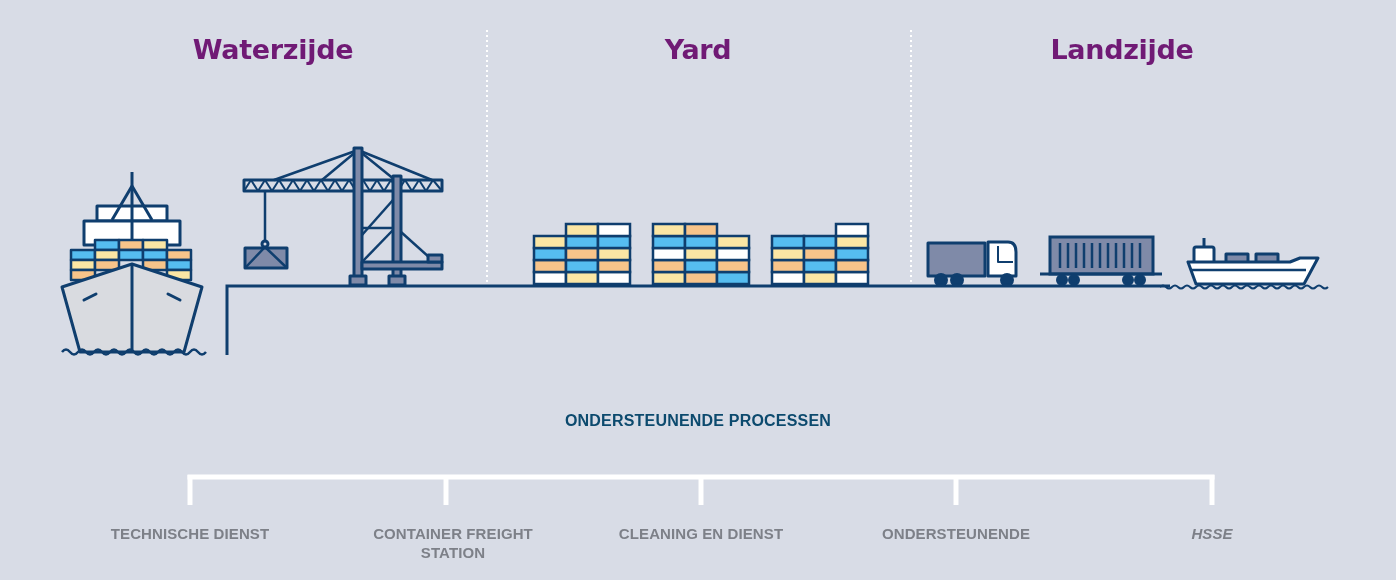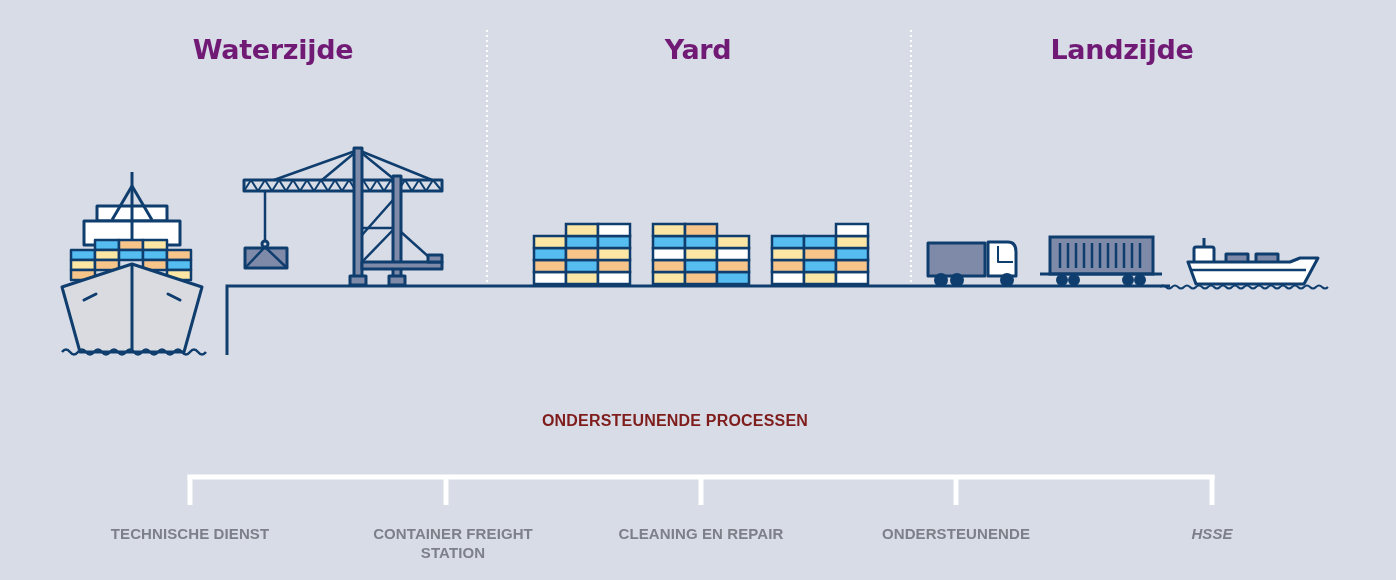--- a/index.html
+++ b/index.html
@@ -11,22 +11,22 @@
   }
   .heading {
     position: absolute; top: 34px;
     font-family: "DejaVu Sans", sans-serif;
     font-weight: bold; font-size: 27px; color: #701a75;
     transform: translateX(-50%); white-space: nowrap;
     letter-spacing: -0.3px;
   }
   #illus { position: absolute; left: 0; top: 0; }
   .proc-title {
-    position: absolute; top: 412px; left: 675px; transform: translateX(-50%);
-    font-weight: bold; font-size: 16px; color: #7f1d1d; white-space: nowrap;
+    position: absolute; top: 412px; left: 698px; transform: translateX(-50%);
+    font-weight: bold; font-size: 16px; color: #0c4a6e; white-space: nowrap;
     letter-spacing: 0.2px;
   }
   .proc-label {
     position: absolute; top: 524px; transform: translateX(-50%);
     font-weight: bold; font-size: 15px; color: #7d8088; text-align: center;
     line-height: 19px; white-space: pre; letter-spacing: 0.1px;
   }
 </style>
 </head>
 <body>
@@ -201,16 +201,16 @@
       <line x1="956" x2="956" y1="475" y2="505"></line>
       <line x1="1212" x2="1212" y1="475" y2="505"></line>
     </g>
 </svg>
 
 <div class="proc-title">ONDERSTEUNENDE PROCESSEN</div>
 <div id="proc-labels">
     <div class="proc-label" style="left: 190px;">TECHNISCHE DIENST</div>
     <div class="proc-label" style="left: 446px; margin-left: 7px;">CONTAINER FREIGHT
 STATION</div>
-    <div class="proc-label" style="left: 701px;">CLEANING EN REPAIR</div>
+    <div class="proc-label" style="left: 701px;">CLEANING EN DIENST</div>
     <div class="proc-label" style="left: 956px;">ONDERSTEUNENDE</div>
     <div class="proc-label" style="left: 1212px; font-style: italic;">HSSE</div>
   </div>
 
 </body></html>

